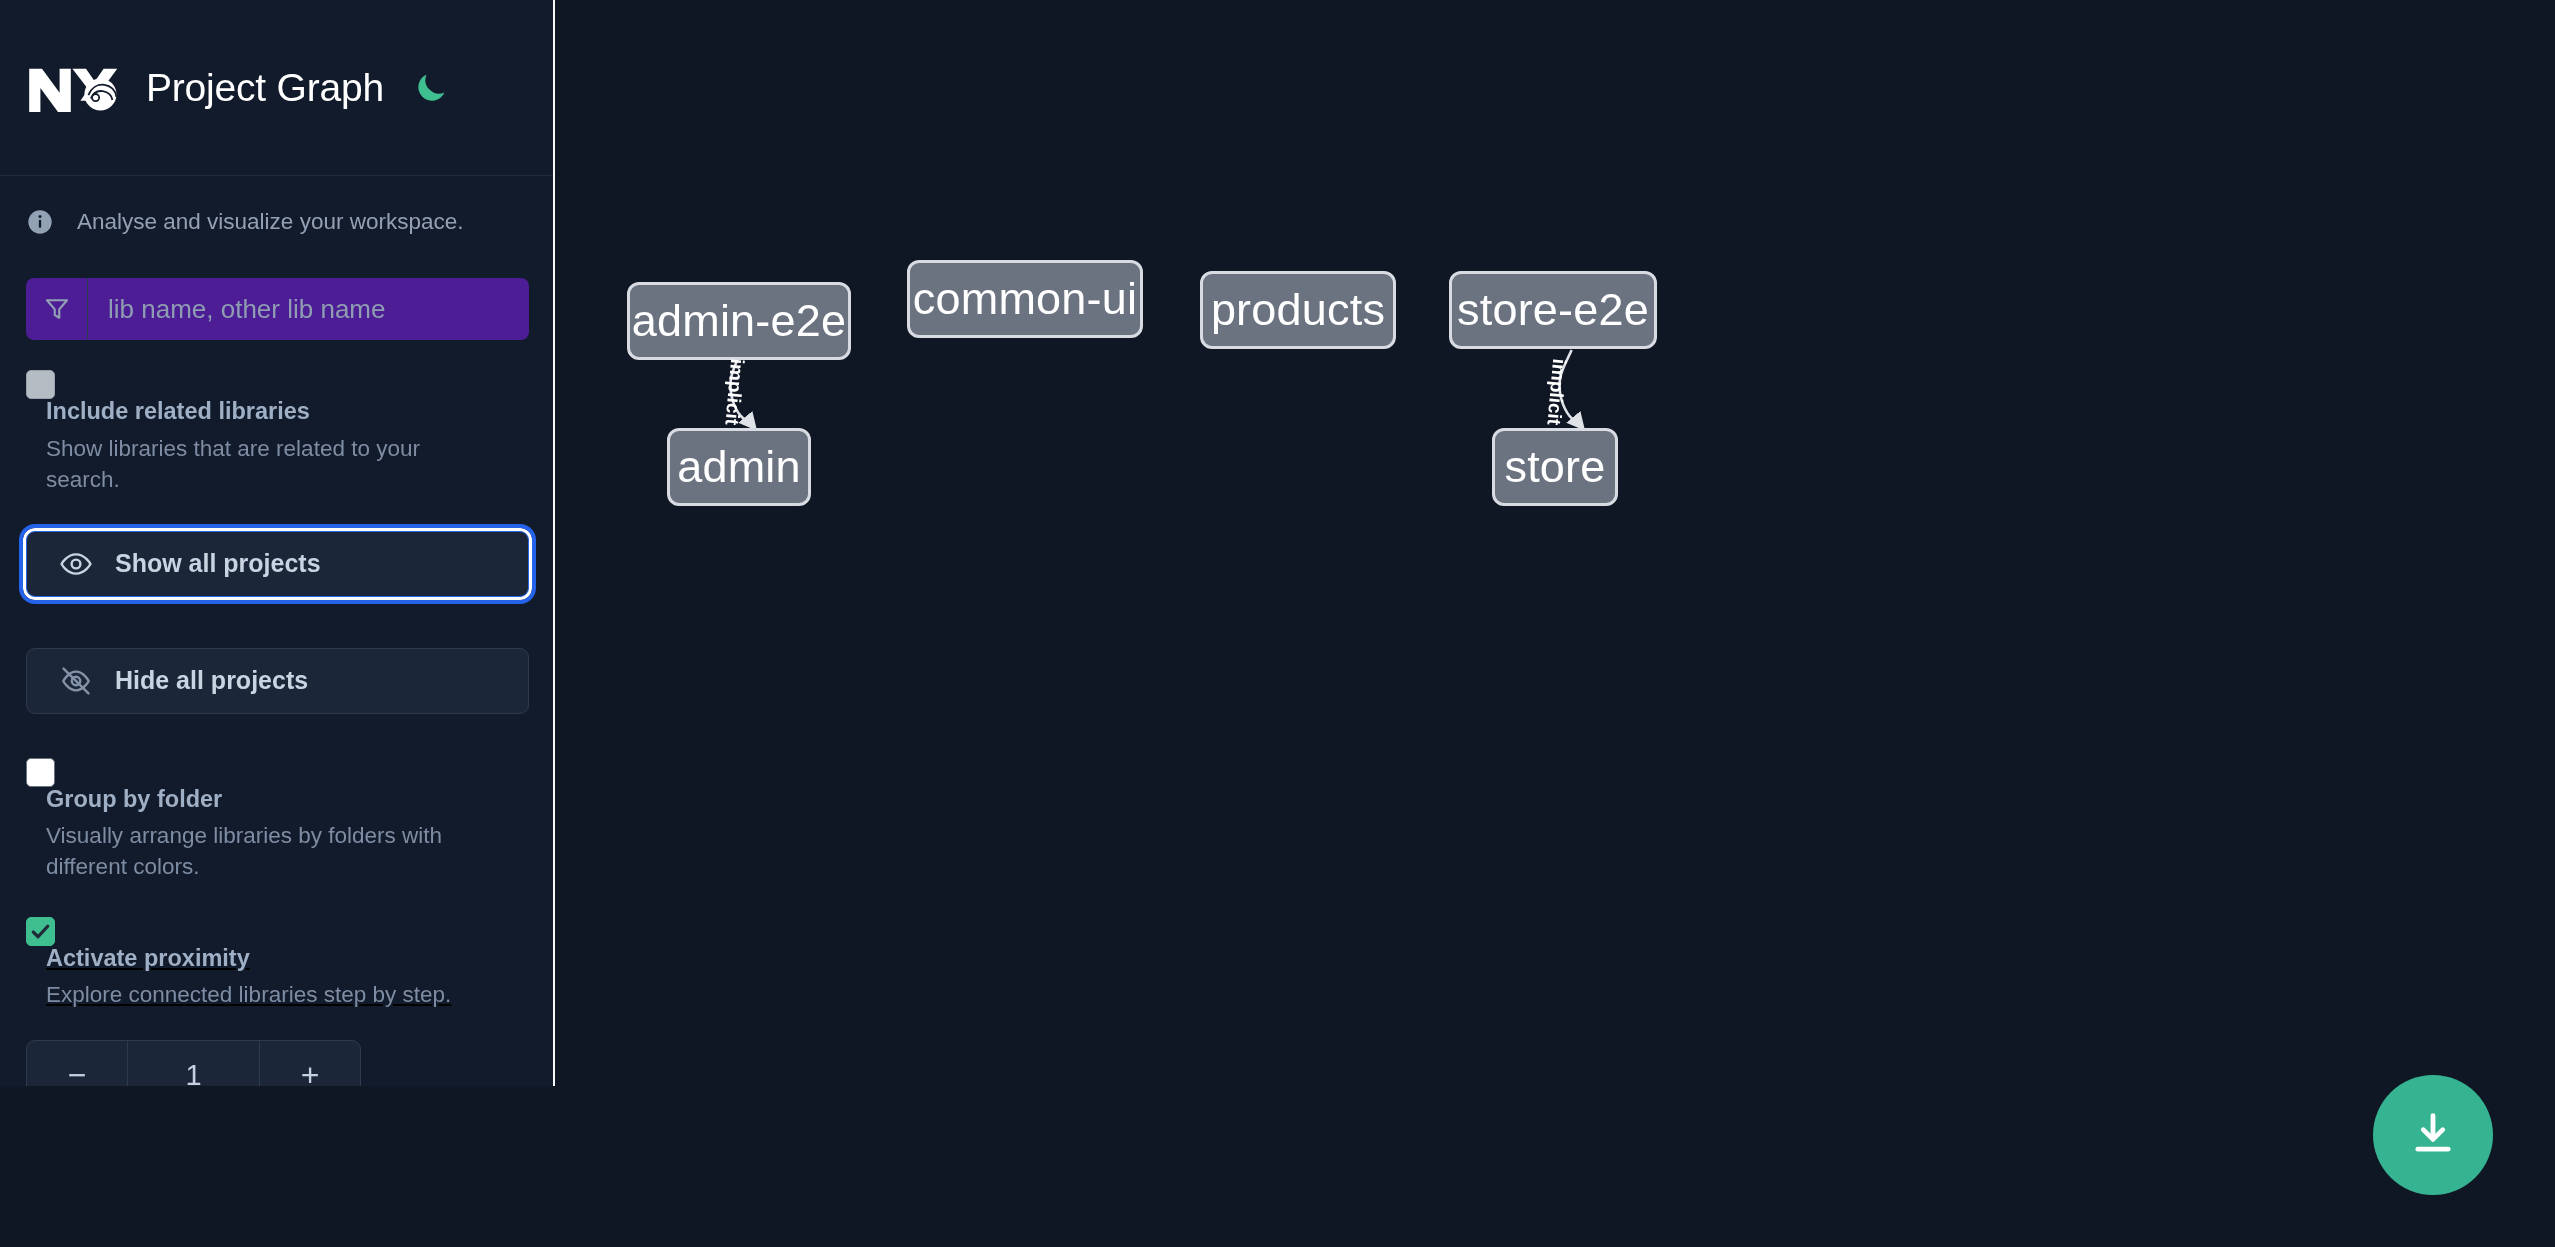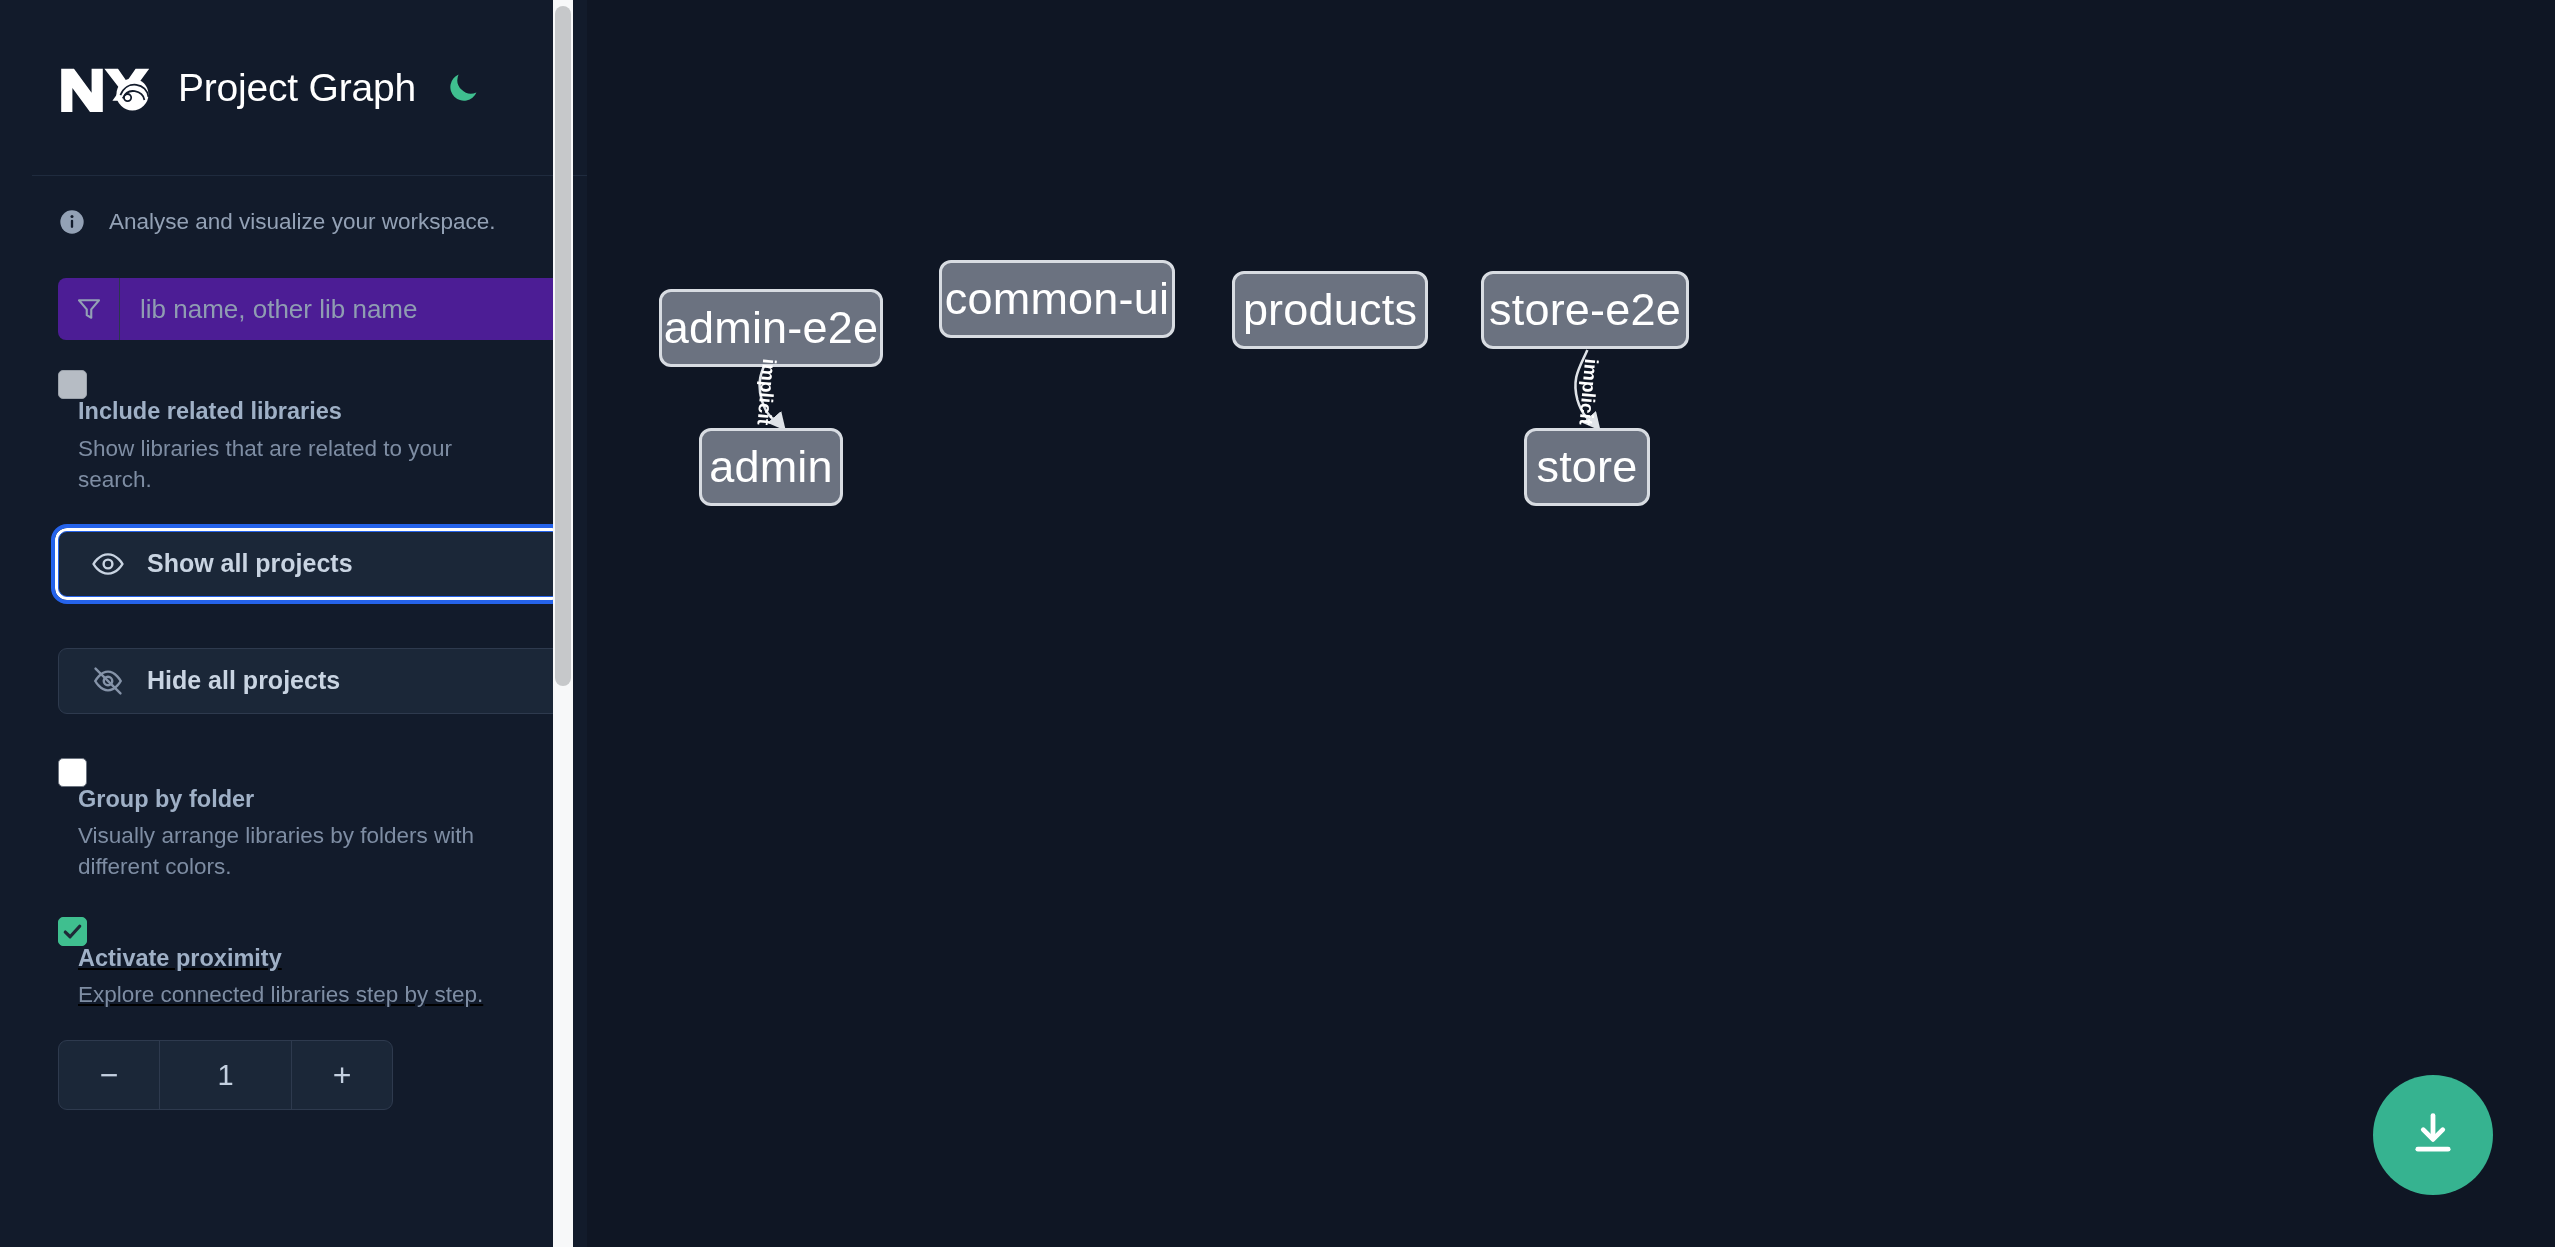--- a/index.html
+++ b/index.html
@@ -19,25 +19,24 @@
     width: 2555px;
     height: 1247px;
     display: flex;
     background: #0f1624;
   }
 
   
   .sidebar {
     position: relative;
     width: 555px;
-    height: 1247px;
+    height: 1086px;
     background: #121b2b;
     flex: 0 0 555px;
     overflow: hidden;
-    padding-left: 32px;
   }
   .sidebar-header {
     height: 176px;
     box-sizing: border-box;
     display: flex;
     align-items: center;
     padding-left: 26px;
     border-bottom: 1px solid #1f2b3e;
   }
   .nx-logo {
@@ -414,21 +413,21 @@
         <marker id="arrow" viewBox="0 0 10 10" refX="8" refY="5" markerWidth="7" markerHeight="7" orient="auto-start-reverse">
           <path d="M0 0 L10 5 L0 10 z" fill="#dfe3e8"></path>
         </marker>
       </defs>
 
       <path d="M185 350 C 178 368, 170 378, 176 400 C 182 420, 193 422, 198 428" fill="none" stroke="#dfe3e8" stroke-width="2.6" marker-end="url(#arrow)"></path>
 
       <path d="M1008 350 C 1000 368, 992 378, 998 400 C 1004 420, 1014 422, 1019 428" fill="none" stroke="#dfe3e8" stroke-width="2.6" marker-end="url(#arrow)"></path>
     </svg>
 
-    <div class="node" style="left:72px; top:289px; width:224px; height:78px;">
+    <div class="node" style="left:72px; top:282px; width:224px; height:78px;">
       <span>admin-e2e</span>
     </div>
     <div class="node" style="left:352px; top:260px; width:236px; height:78px;">
       <span>common-ui</span>
     </div>
     <div class="node" style="left:645px; top:271px; width:196px; height:78px;">
       <span>products</span>
     </div>
     <div class="node" style="left:894px; top:271px; width:208px; height:78px;">
       <span>store-e2e</span>

